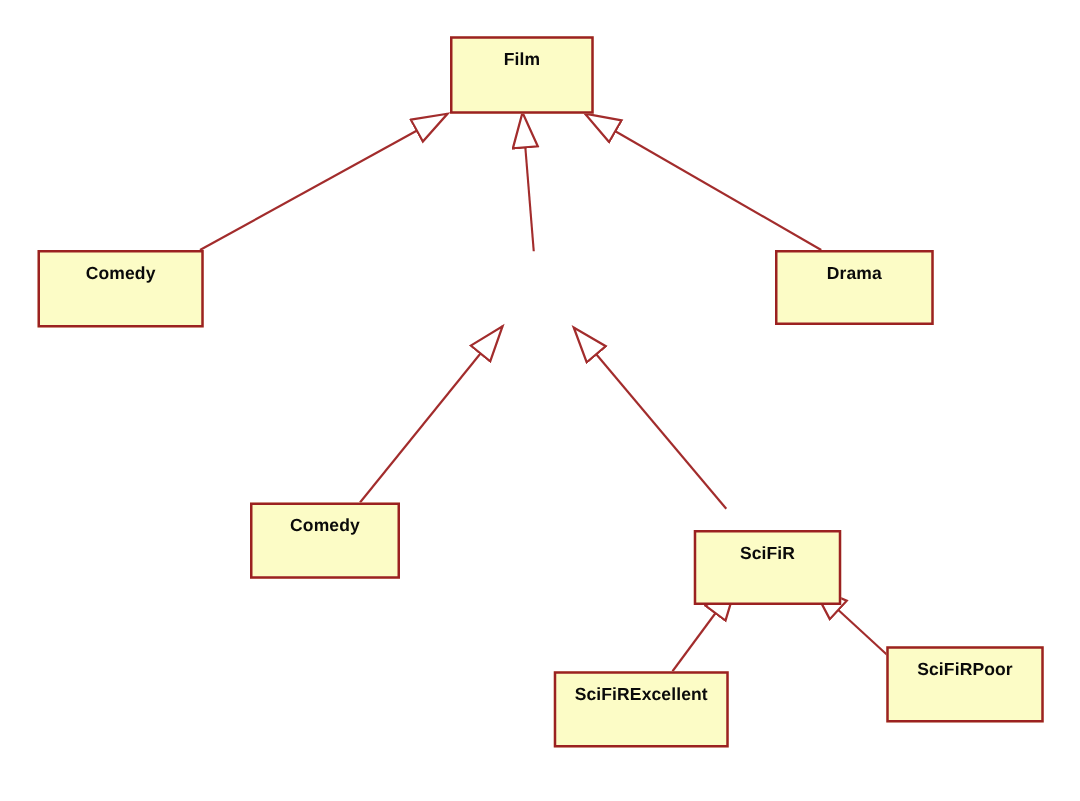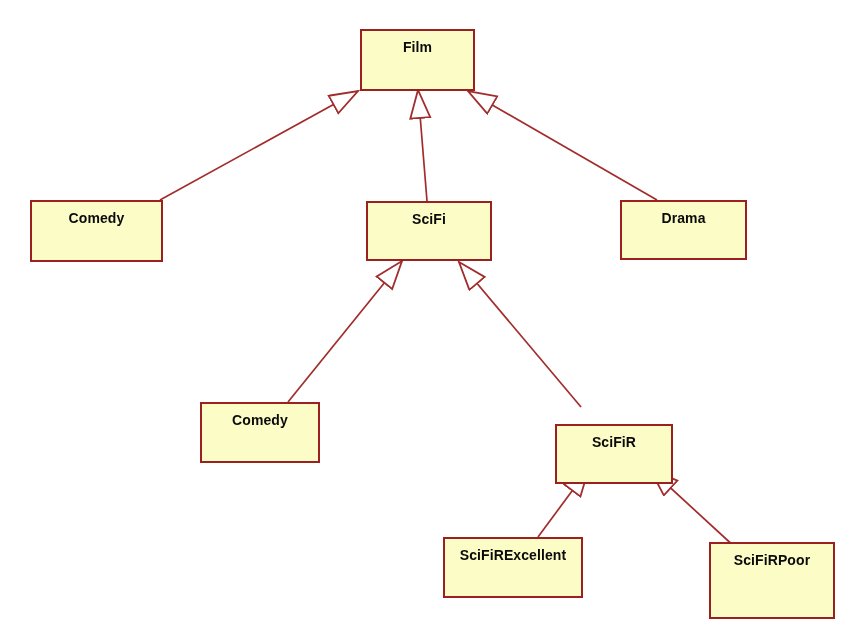--- a/index.html
+++ b/index.html
@@ -71,37 +71,34 @@
   </svg>
 
   <div class="node" style="left:360px;top:29px;width:115px;height:62px">
     <span class="lbl">Film</span>
   </div>
 
   <div class="node" style="left:30px;top:200px;width:133px;height:62px">
     <span class="lbl">Comedy</span>
   </div>
 
-  <div class="node" style="left:366px;top:201px;width:126px;height:60px">
-    <span class="lbl">SciFi</span>
-  </div>
 
   <div class="node" style="left:620px;top:200px;width:127px;height:60px">
     <span class="lbl">Drama</span>
   </div>
 
   <div class="node" style="left:200px;top:402px;width:120px;height:61px">
     <span class="lbl">Comedy</span>
   </div>
 
   <div class="node" style="left:555px;top:424px;width:118px;height:60px">
     <span class="lbl">SciFiR</span>
   </div>
 
   <div class="node" style="left:443px;top:537px;width:140px;height:61px">
     <span class="lbl">SciFiRExcellent</span>
   </div>
 
-  <div class="node" style="left:709px;top:542px;width:126px;height:77px">
+  <div class="node" style="left:709px;top:517px;width:126px;height:61px">
     <span class="lbl">SciFiRPoor</span>
   </div>
 
 </div>
 
 </body></html>

